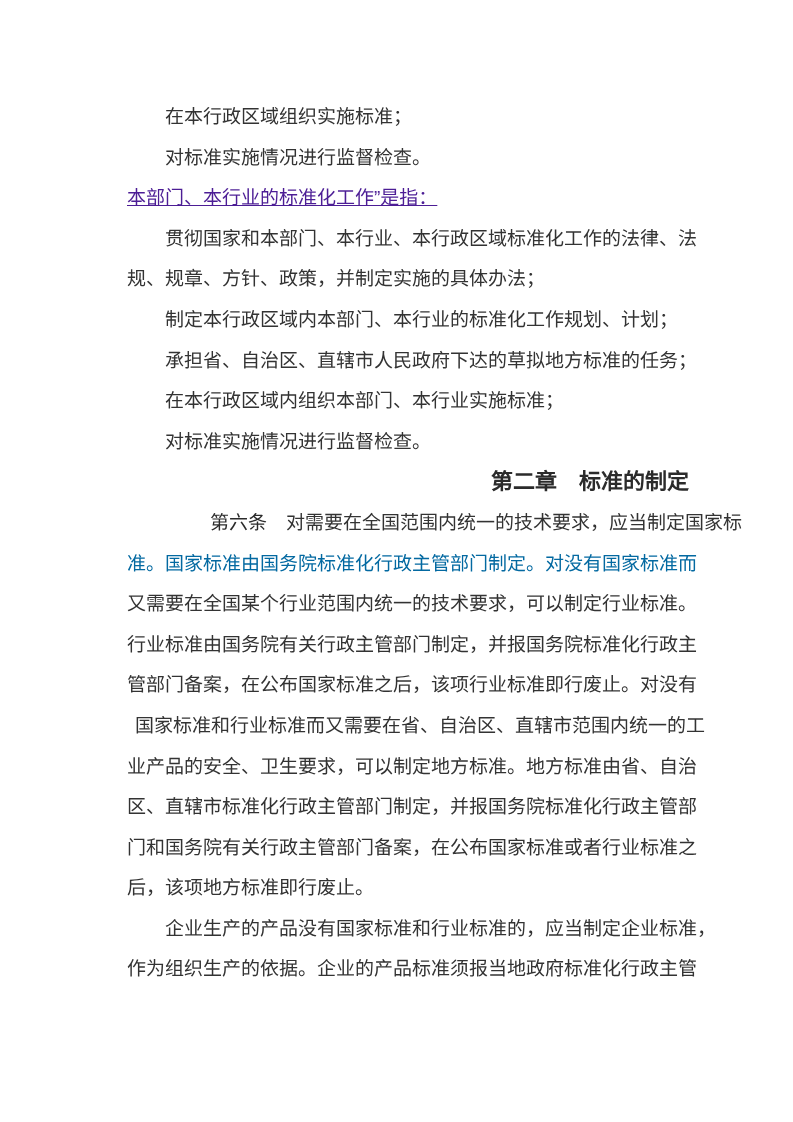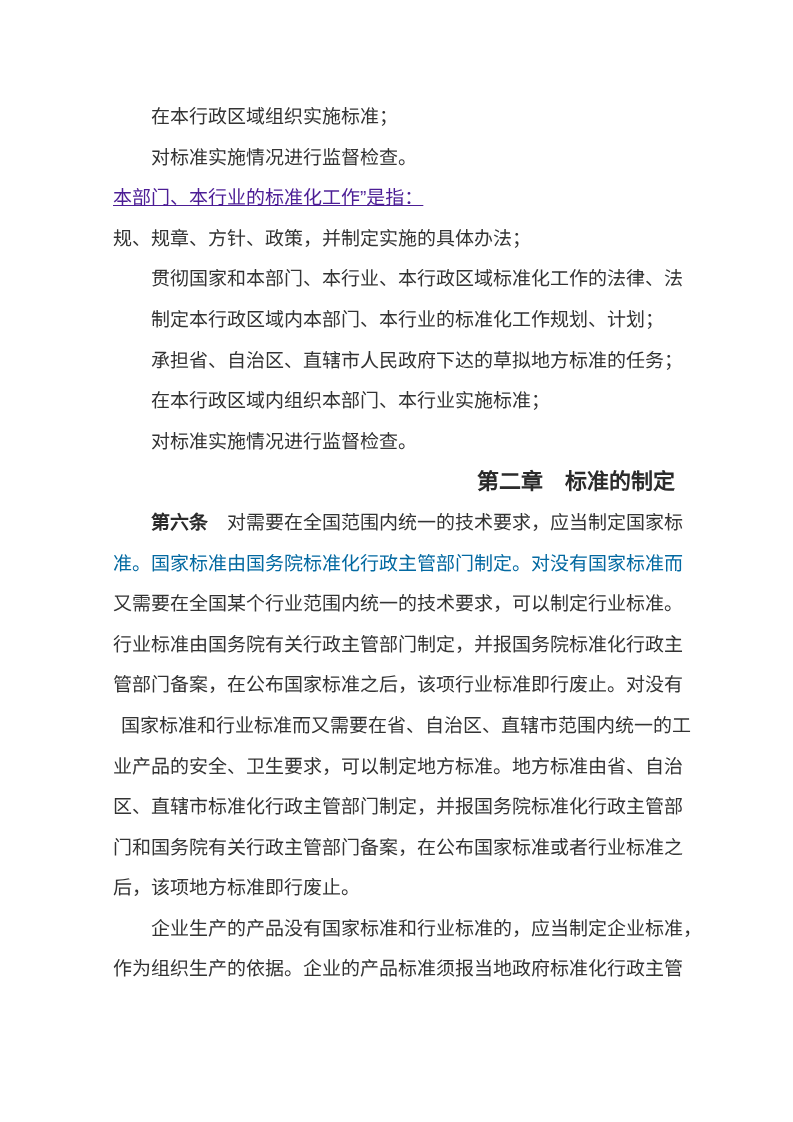--- a/index.html
+++ b/index.html
@@ -14,21 +14,21 @@
   }
   .page {
     position: relative;
     width: 793px;
     height: 1122px;
     background: #ffffff;
     overflow: hidden;
   }
   .textblock {
     position: absolute;
-    left: 113px;
+    left: 127px;
     top: 97px;
     width: 562px;
   }
   .line {
     font-size: 19px;
     height: 40.6px;
     line-height: 40.6px;
     color: #333333;
     white-space: nowrap;
     letter-spacing: 0;
@@ -38,34 +38,35 @@
   }
   .line.heading {
     font-weight: 700;
     font-size: 22px;
     color: #2b2b2b;
     text-align: right;
     white-space: nowrap;
     text-indent: 0;
   }
   .b {
-    font-weight: 700;
+    font-weight: 400;
     color: #2b2b2b;
+    margin-left: 45px;
   }
 </style>
 </head>
 <body>
 
 <div class="page" style="background: rgb(255, 255, 255);">
   <div class="textblock">
       <div class="line indent" style="color: rgb(51, 51, 51);">在本行政区域组织实施标准；</div>
       <div class="line indent" style="color: rgb(51, 51, 51);">对标准实施情况进行监督检查。</div>
       <div class="line" style="color: #4c1d95; text-decoration: underline;">本部门、本行业的标准化工作”是指：</div>
+      <div class="line indent" style="color: rgb(51, 51, 51);">贯彻国家和本部门、本行业、本行政区域标准化工作的法律、法</div>
       <div class="line" style="color: rgb(51, 51, 51);">规、规章、方针、政策，并制定实施的具体办法；</div>
-      <div class="line indent" style="color: rgb(51, 51, 51);">贯彻国家和本部门、本行业、本行政区域标准化工作的法律、法</div>
       <div class="line indent" style="color: rgb(51, 51, 51);">制定本行政区域内本部门、本行业的标准化工作规划、计划；</div>
       <div class="line indent" style="color: rgb(51, 51, 51);">承担省、自治区、直辖市人民政府下达的草拟地方标准的任务；</div>
       <div class="line indent" style="color: rgb(51, 51, 51);">在本行政区域内组织本部门、本行业实施标准；</div>
       <div class="line indent" style="color: rgb(51, 51, 51);">对标准实施情况进行监督检查。</div>
       <div class="line heading" style="color: rgb(43, 43, 43);">第二章　标准的制定</div>
       <div class="line indent" style="color: rgb(51, 51, 51);"><span class="b">第六条</span>　对需要在全国范围内统一的技术要求，应当制定国家标</div>
       <div class="line" style="color: #0369a1;">准。国家标准由国务院标准化行政主管部门制定。对没有国家标准而</div>
       <div class="line" style="color: rgb(51, 51, 51);">又需要在全国某个行业范围内统一的技术要求，可以制定行业标准。</div>
       <div class="line" style="color: rgb(51, 51, 51);">行业标准由国务院有关行政主管部门制定，并报国务院标准化行政主</div>
       <div class="line" style="color: rgb(51, 51, 51);">管部门备案，在公布国家标准之后，该项行业标准即行废止。对没有</div>

